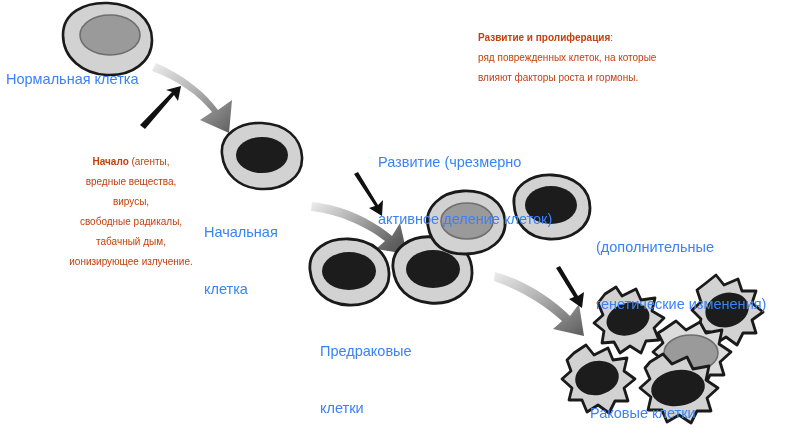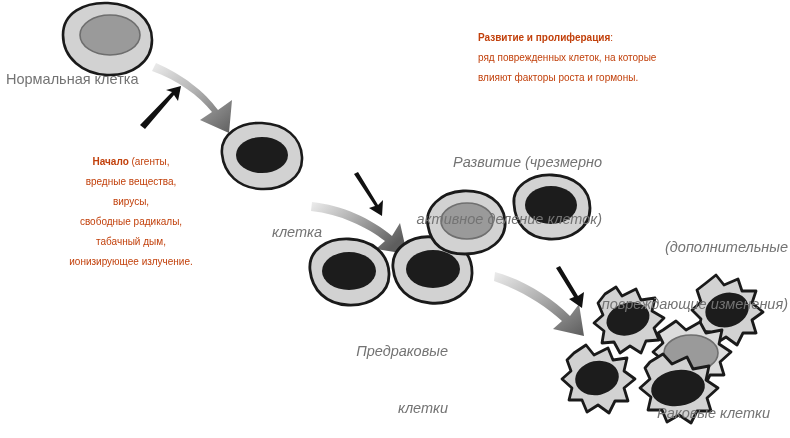--- a/index.html
+++ b/index.html
@@ -3,22 +3,22 @@
 <meta charset="utf-8">
 <style>
   html,body{margin:0;padding:0;background:#ffffff;}
   body{
     width:790px;height:438px;position:relative;overflow:hidden;
     font-family:"Liberation Sans","DejaVu Sans",sans-serif;
     color:#1a1a1a;
   }
   .stage{position:absolute;left:0;top:0;width:790px;height:438px;}
   svg.art{position:absolute;left:0;top:0;width:790px;height:438px;}
-  .lbl{position:absolute;font-size:14.5px;line-height:19px;color:#737373;white-space:pre;}
-  .lbl.c{text-align:right;font-style:italic;}
+  .lbl{position:absolute;font-size:14.5px;line-height:19px;color:#3b82f6;white-space:pre;}
+  .lbl.c{text-align:left;}
   .para{position:absolute;font-size:10px;line-height:20px;color:#c2410c;margin-top:24px;}
   .para .hd{font-weight:bold;}
   #hdr{left:478px;top:4px;width:308px;}
   #origin-block{left:6px;top:128px;width:250px;text-align:center;}
   #normal-cell-label{left:6px;top:70px;}
   #initial-cell-label{left:204px;top:185px;width:118px;}
   #precancer-label{left:320px;top:304px;width:128px;}
   #development-label{left:378px;top:115px;width:224px;}
   #proliferation-label{left:596px;top:200px;width:192px;}
   #cancer-label{left:590px;top:404px;width:180px;}
@@ -148,33 +148,34 @@
 <div class="para" id="origin-block">
   <div><span class="hd">Начало</span><span> (агенты,</span></div>
   <div>вредные вещества,</div>
   <div>вирусы,</div>
   <div>свободные радикалы,</div>
   <div>табачный дым,</div>
   <div>ионизирующее излучение.</div>
 </div>
 
 <div class="lbl c" id="initial-cell-label">
+  <div>Начальная</div>
   <div>клетка</div>
 </div>
 
 <div class="lbl c" id="development-label">
   <div>Развитие (чрезмерно</div>
   <div>активное деление клеток)</div>
 </div>
 
 <div class="lbl c" id="precancer-label">
   <div>Предраковые</div>
   <div>клетки</div>
 </div>
 
 <div class="lbl c" id="proliferation-label">
   <div>(дополнительные</div>
-  <div>повреждающие изменения)</div>
+  <div>генетические изменения)</div>
 </div>
 
 <div class="lbl c" id="cancer-label">Раковые клетки</div>
 
 </div>
 
 </body></html>

